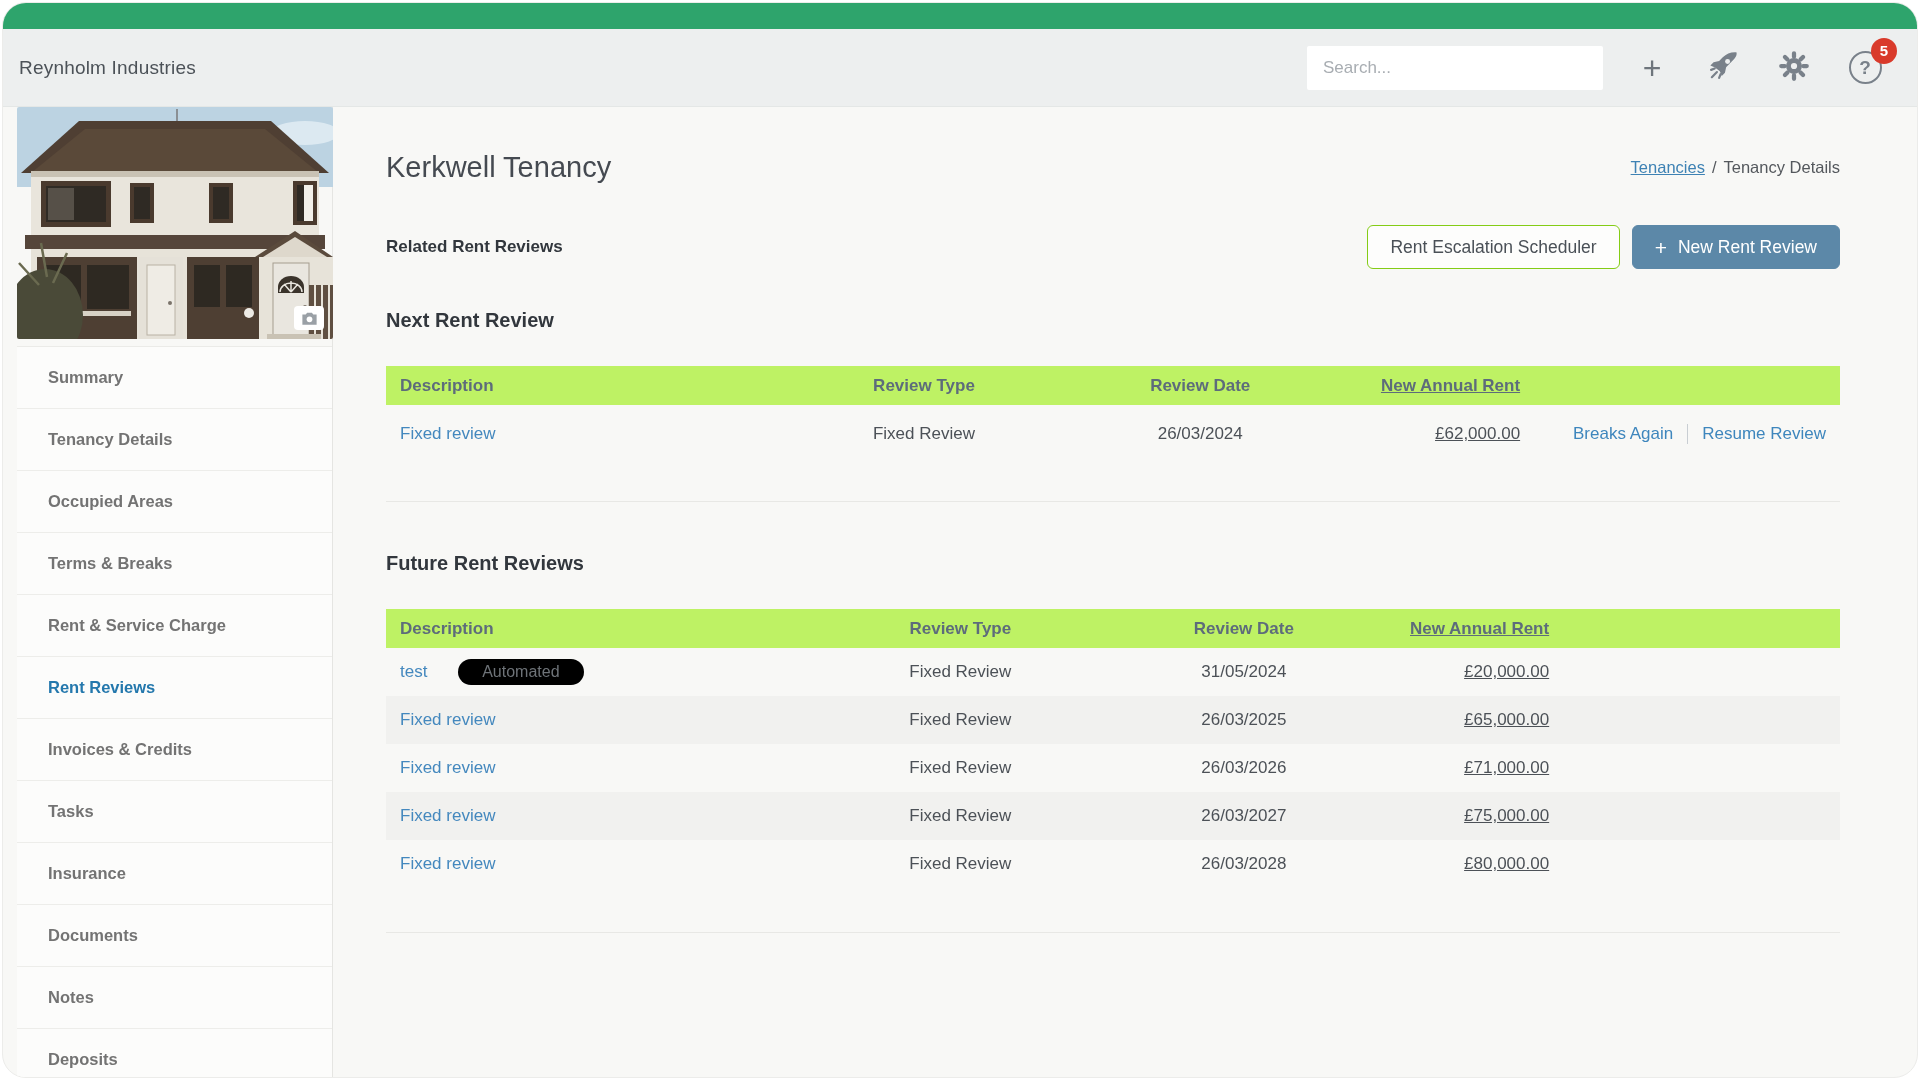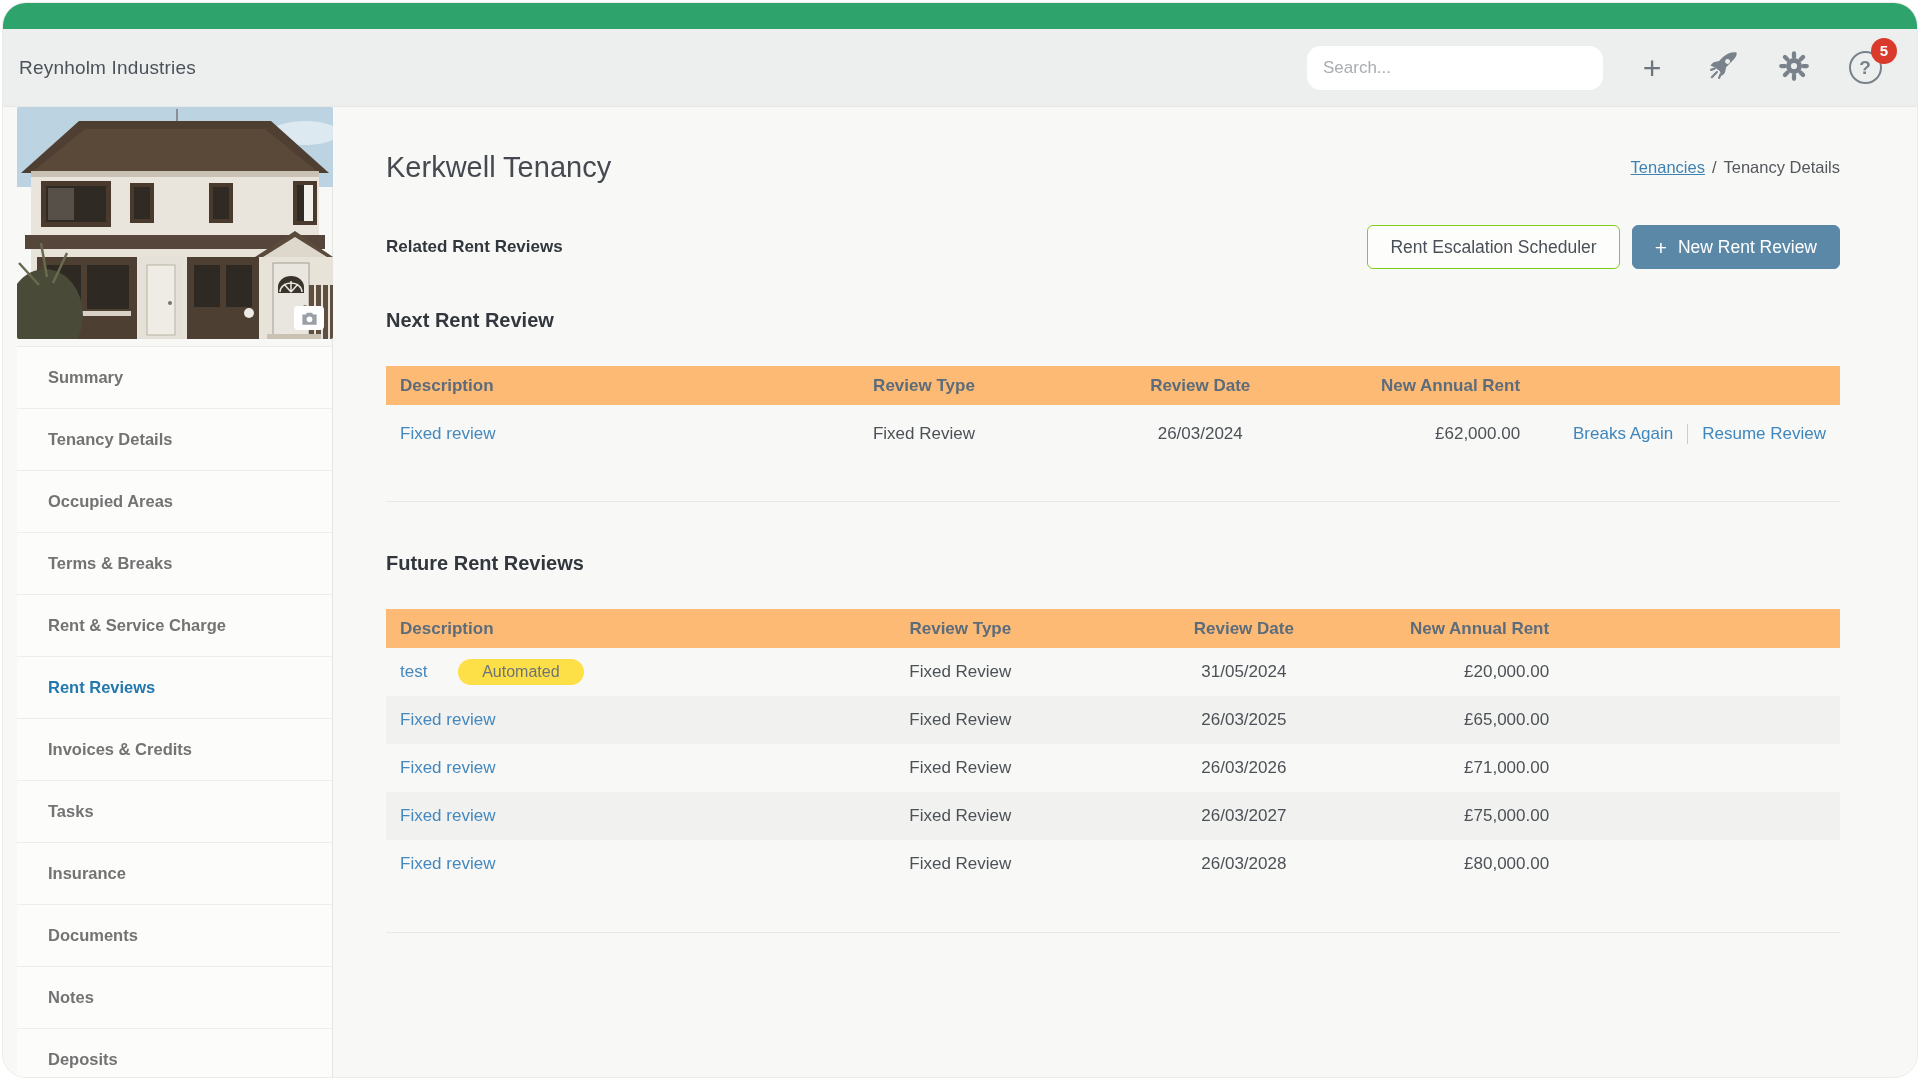--- a/index.html
+++ b/index.html
@@ -7,21 +7,21 @@
     font-family:"Liberation Sans","DejaVu Sans",sans-serif; }
 
   .window { position:absolute; inset:2px; border-radius:24px; background:#F8F8F6;
     overflow:hidden; border:1px solid #ECECEA; }
 
   
   .greenbar { height:26px; background:#2EA46C; }
   .topbar { height:78px; background:#EDEFEF; border-bottom:1px solid #E4E7E6;
     display:flex; align-items:center; padding:0 30px 0 16px; }
   .brand { font-size:19px; color:#4C5258; letter-spacing:.2px; }
-  .search { margin-left:auto; width:296px; height:44px; border:none; border-radius:14px;
+  .search { margin-left:auto; width:296px; height:44px; border:none; border-radius:2px;
     background:#FFFFFF; padding:0 16px; font-size:17px; color:#555;
     font-family:"Liberation Sans","DejaVu Sans",sans-serif; outline:none; }
   .search::placeholder { color:#A8ADB2; }
   .tb-icon { width:44px; height:44px; margin-left:27px; display:flex; align-items:center;
     justify-content:center; position:relative; cursor:pointer; }
   .plus-glyph { font-size:32px; font-weight:300; color:#6E757C; line-height:1; }
   .help-circle { width:33px; height:33px; border:2.5px solid #79818A; border-radius:50%;
     display:flex; align-items:center; justify-content:center; font-size:19px;
     font-weight:bold; color:#79818A; }
   .nbadge { position:absolute; top:-8px; right:-10px; width:26px; height:26px;
@@ -55,33 +55,33 @@
   .btn-primary .plus { font-size:21px; font-weight:400; line-height:1; }
 
   .h3 { font-size:20px; font-weight:bold; color:#32373D; }
   .h3.next { margin-top:40px; }
   .h3.future { margin-top:50px; }
 
   .tbl { margin-top:34px; }
   .thead, .trow { display:grid; align-items:center; }
   .t1 .thead, .t1 .trow { grid-template-columns:27% 20% 18% 13% 22%; }
   .t2 .thead, .t2 .trow { grid-template-columns:29% 21% 18% 12% 20%; }
-  .thead { height:39px; background:#fdba74; color:#5D6C7B; font-weight:bold; font-size:17px; }
+  .thead { height:39px; background:#bef264; color:#5D6C7B; font-weight:bold; font-size:17px; }
   .t1 .trow { height:58px; }
   .t2 .trow { height:48px; }
   .t2 .rows .trow:nth-child(even) { background:#F1F1EF; }
   .trow { font-size:17px; color:#4C5157; }
   .c-desc { padding-left:14px; text-align:left; }
   .c-center { text-align:center; }
-  .c-right { text-align:right; }
+  .c-right { text-align:right;text-decoration:underline; }
   .link { color:#4488BE; cursor:pointer; }
   .c-actions { display:flex; justify-content:flex-end; align-items:center; gap:14px;
     padding-right:14px; color:#3E86BD; }
   .vsep { width:1px; height:20px; background:#C9CED3; }
-  .pill { display:inline-block; background:#fde047; color:#6E7378; border-radius:15px;
+  .pill { display:inline-block; background:#000000; color:#6E7378; border-radius:15px;
     padding:4px 24px; font-size:16px; margin-left:26px; }
   .hr { border:none; border-top:1px solid #E8E8E5; }
   .hr.one { margin-top:38px; }
   .hr.two { margin-top:44px; }
 </style>
 </head>
 <body>
 
 <div class="window">
   <div class="greenbar"></div>

